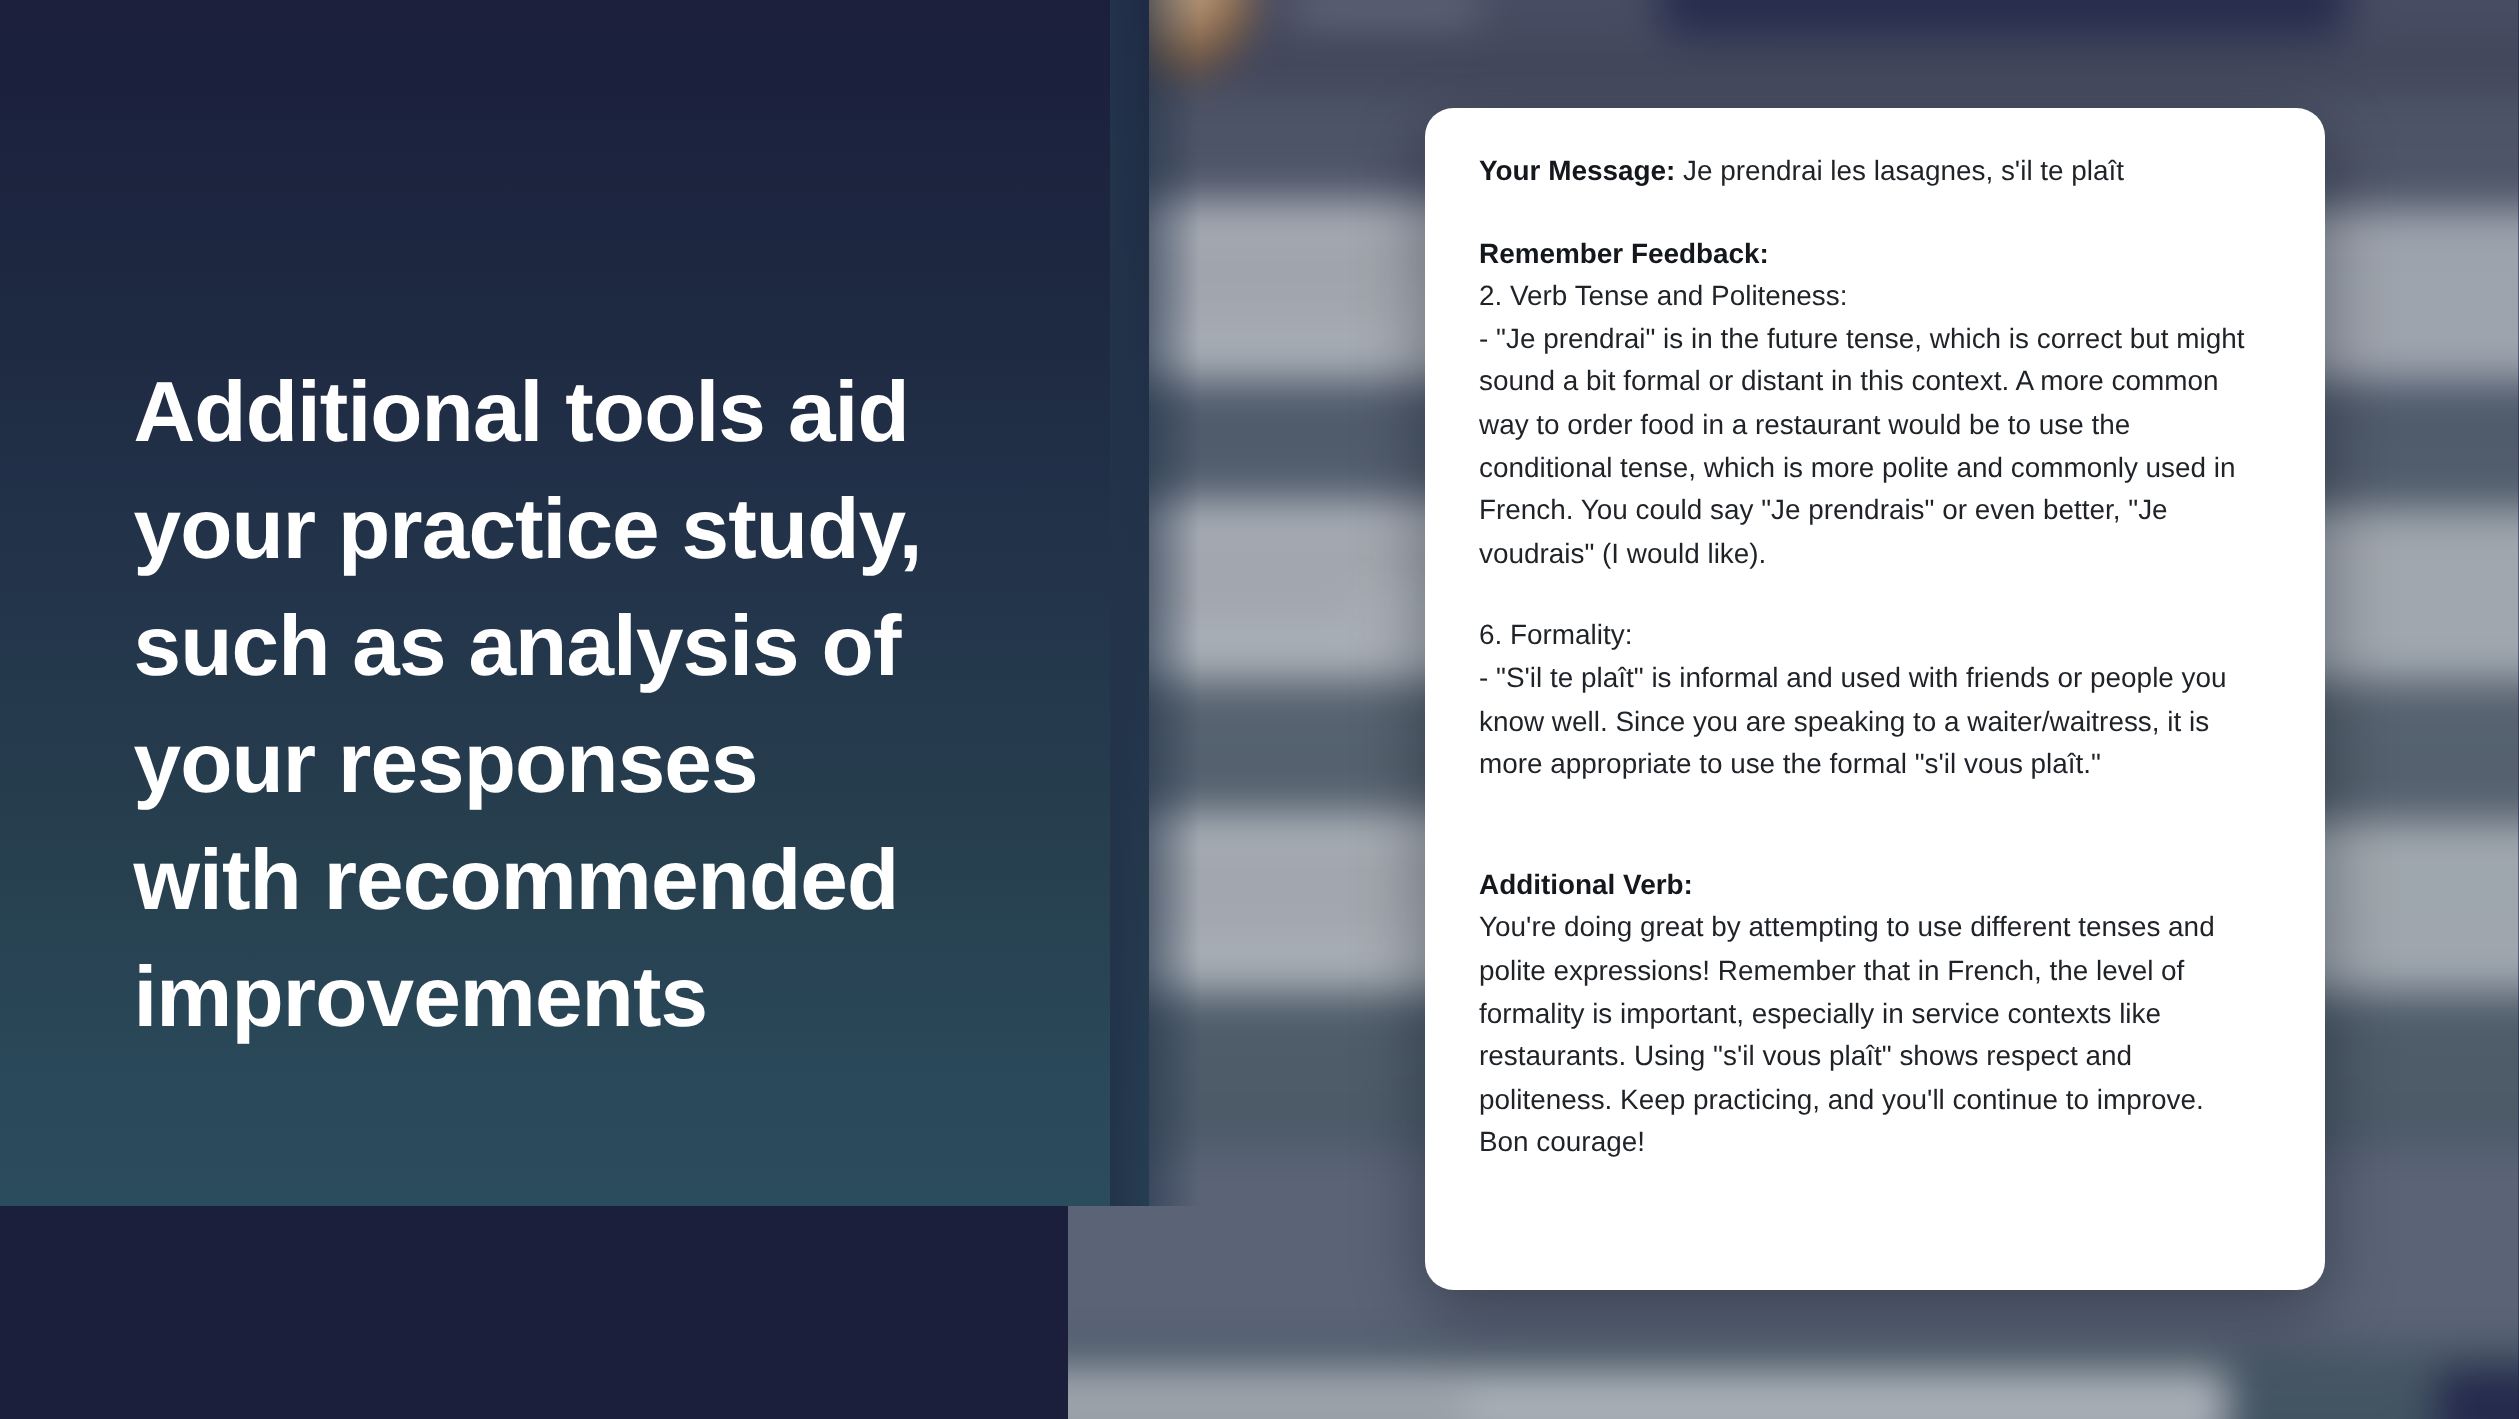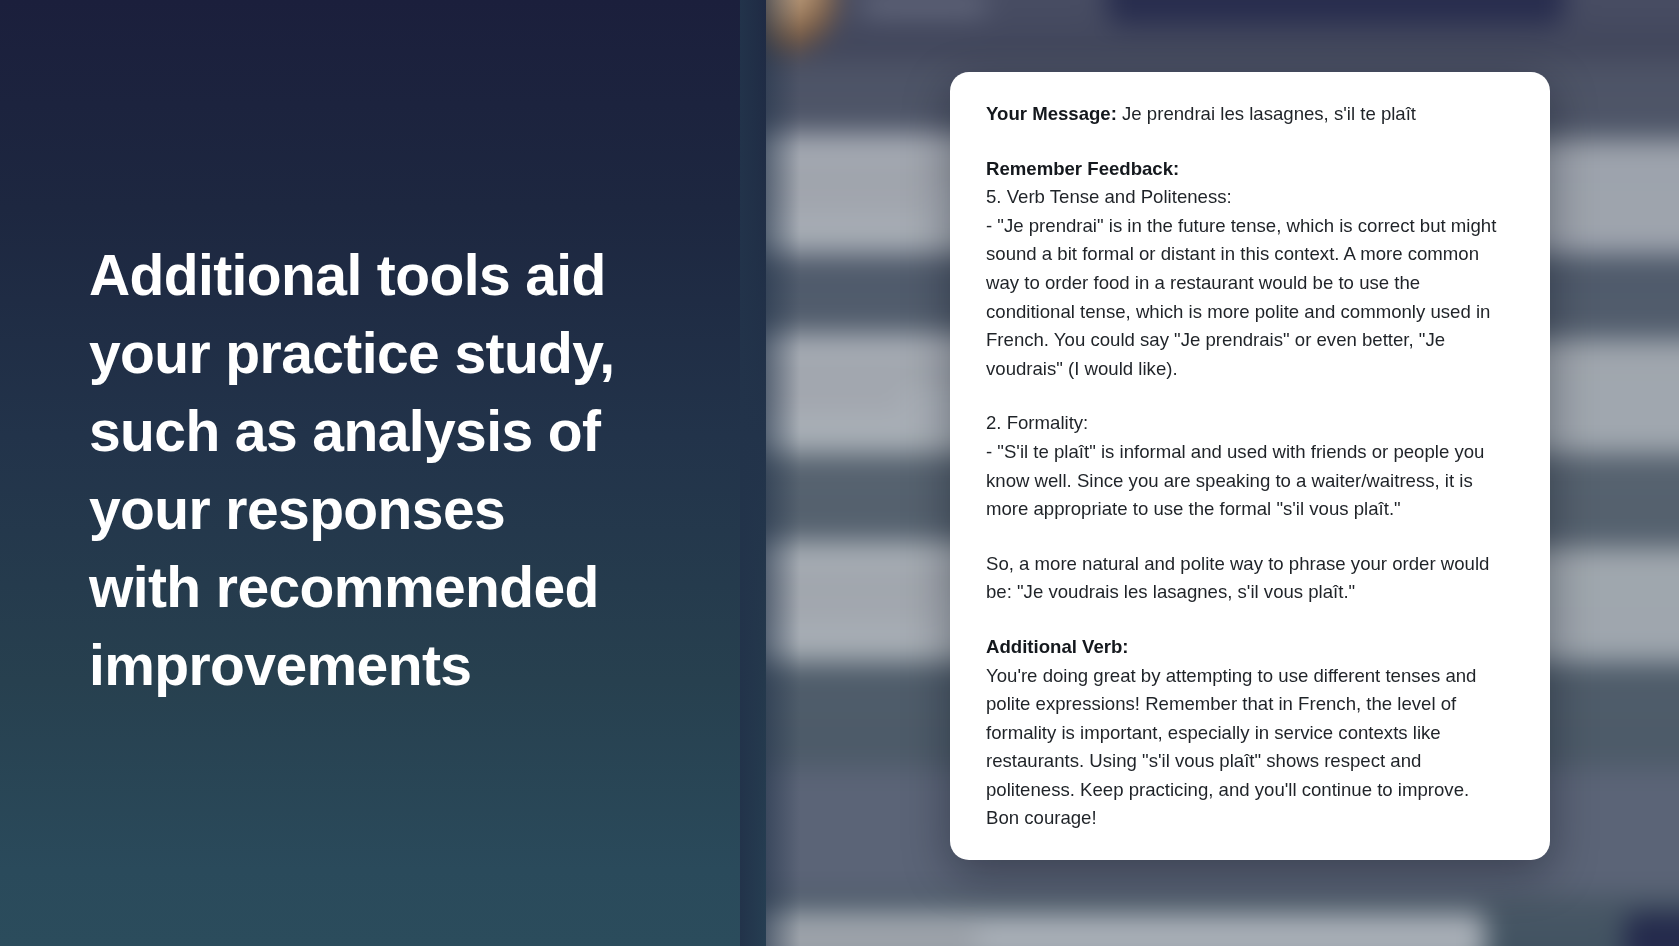--- a/index.html
+++ b/index.html
@@ -122,21 +122,21 @@
     right:18px; top:18px;
     width:108px; height:54px;
     border-radius:12px;
     background:#242a4c;
   }
 
   
   .hero {
     position:absolute;
     left:0; top:0;
-    width:766px; height:946px;
+    width:766px; height:804px;
     background:linear-gradient(180deg,
         #1b1f3c 0%,
         #1d2740 22%,
         #22334a 46%,
         #27404f 72%,
         #2a4a5b 92%,
         #2b4c5c 100%);
     padding-left:20px;
   }
   .hero::after {
@@ -253,31 +253,30 @@
 improvements</h1>
   </div>
 
   <div class="modal">
 
     <p class="m-text m-block"><span class="m-strong">Your Message:</span><span> Je prendrai les lasagnes, s'il te plaît</span></p>
 
     <div class="m-gap"></div>
 
     <p class="m-text m-block m-strong">Remember Feedback:</p>
-    <p class="m-text m-block">5. Verb Tense and Politeness:</p>
+    <p class="m-text m-block">2. Verb Tense and Politeness:</p>
     <p class="m-text m-block">- "Je prendrai" is in the future tense, which is correct but might sound a bit formal or distant in this context. A more common way to order food in a restaurant would be to use the conditional tense, which is more polite and commonly used in French. You could say "Je prendrais" or even better, "Je voudrais" (I would like).</p>
 
     <div class="m-gap"></div>
 
-    <p class="m-text m-block">2. Formality:</p>
+    <p class="m-text m-block">6. Formality:</p>
     <p class="m-text m-block">- "S'il te plaît" is informal and used with friends or people you know well. Since you are speaking to a waiter/waitress, it is more appropriate to use the formal "s'il vous plaît."</p>
 
     <div class="m-gap"></div>
 
-    <p class="m-text m-block">So, a more natural and polite way to phrase your order would be: "Je voudrais les lasagnes, s'il vous plaît."</p>
 
     <div class="m-gap"></div>
 
     <p class="m-text m-block m-strong">Additional Verb:</p>
     <p class="m-text m-block">You're doing great by attempting to use different tenses and polite expressions! Remember that in French, the level of formality is important, especially in service contexts like restaurants. Using "s'il vous plaît" shows respect and politeness. Keep practicing, and you'll continue to improve. Bon courage!</p>
 
   </div>
 
 </div>
 

